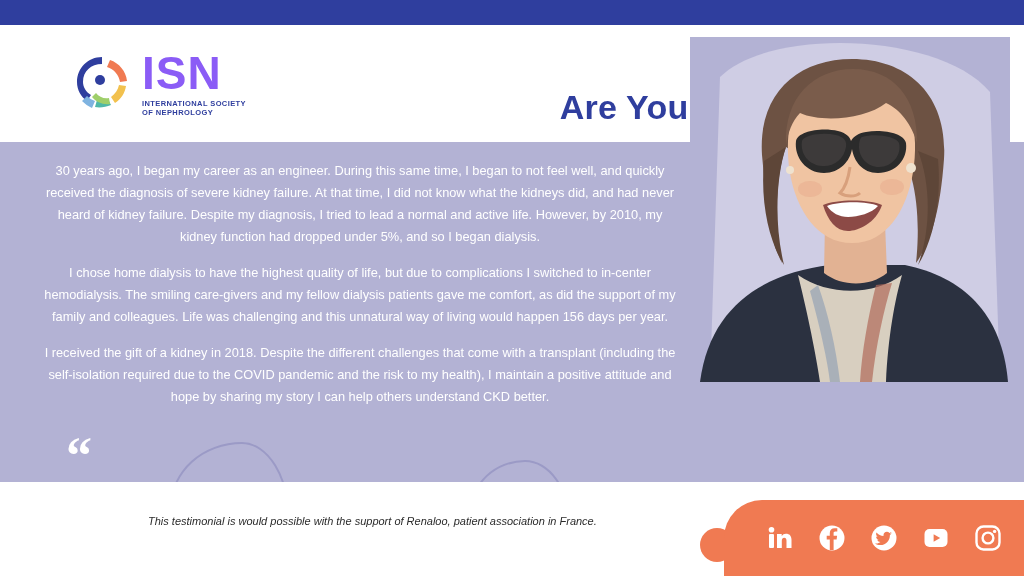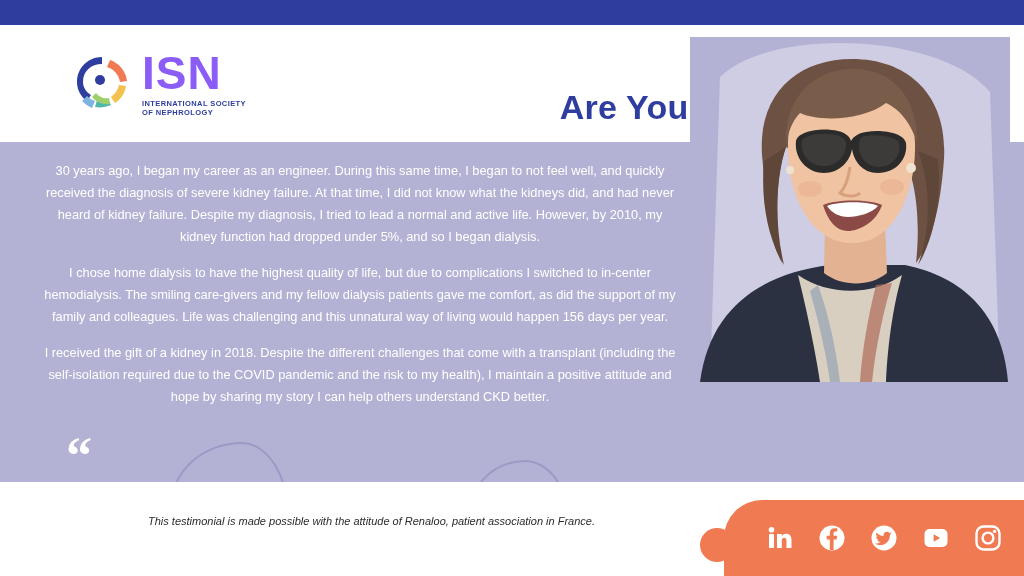--- a/index.html
+++ b/index.html
@@ -223,21 +223,21 @@
         <circle cx="221" cy="131" r="5" fill="#efe2cf"></circle>
         <circle cx="100" cy="133" r="4" fill="#efe2cf"></circle>
 
         <path d="M96 110 C86 140 84 186 94 228 C80 206 70 168 74 124 Z" fill="#5e4638"></path>
         <path d="M228 114 C240 144 242 190 228 228 C242 206 252 166 248 122 Z" fill="#5e4638"></path>
       </g>
     </svg>
   </div>
 
   <div class="footer"></div>
-  <div class="credit">This testimonial is made possible with the attitude of Renaloo, patient association in France.</div>
+  <div class="credit">This testimonial is would possible with the support of Renaloo, patient association in France.</div>
   <div class="orange-dot"></div>
 
   <div class="social-bar">
     <span class="social-icon">
       <svg width="24" height="24" viewBox="0 0 24 24" fill="#ffffff" aria-hidden="true">
         <rect x="1" y="8" width="5" height="14" rx="1"></rect>
         <circle cx="3.5" cy="3.8" r="2.8"></circle>
         <path d="M9 8h4.7v2a5 5 0 0 1 4.4-2.3c3.3 0 5.4 2.1 5.4 6.1V22h-5v-7.3c0-1.9-.8-2.9-2.3-2.9-1.4 0-2.4 1-2.4 2.9V22H9z"></path>
       </svg>
     </span>

